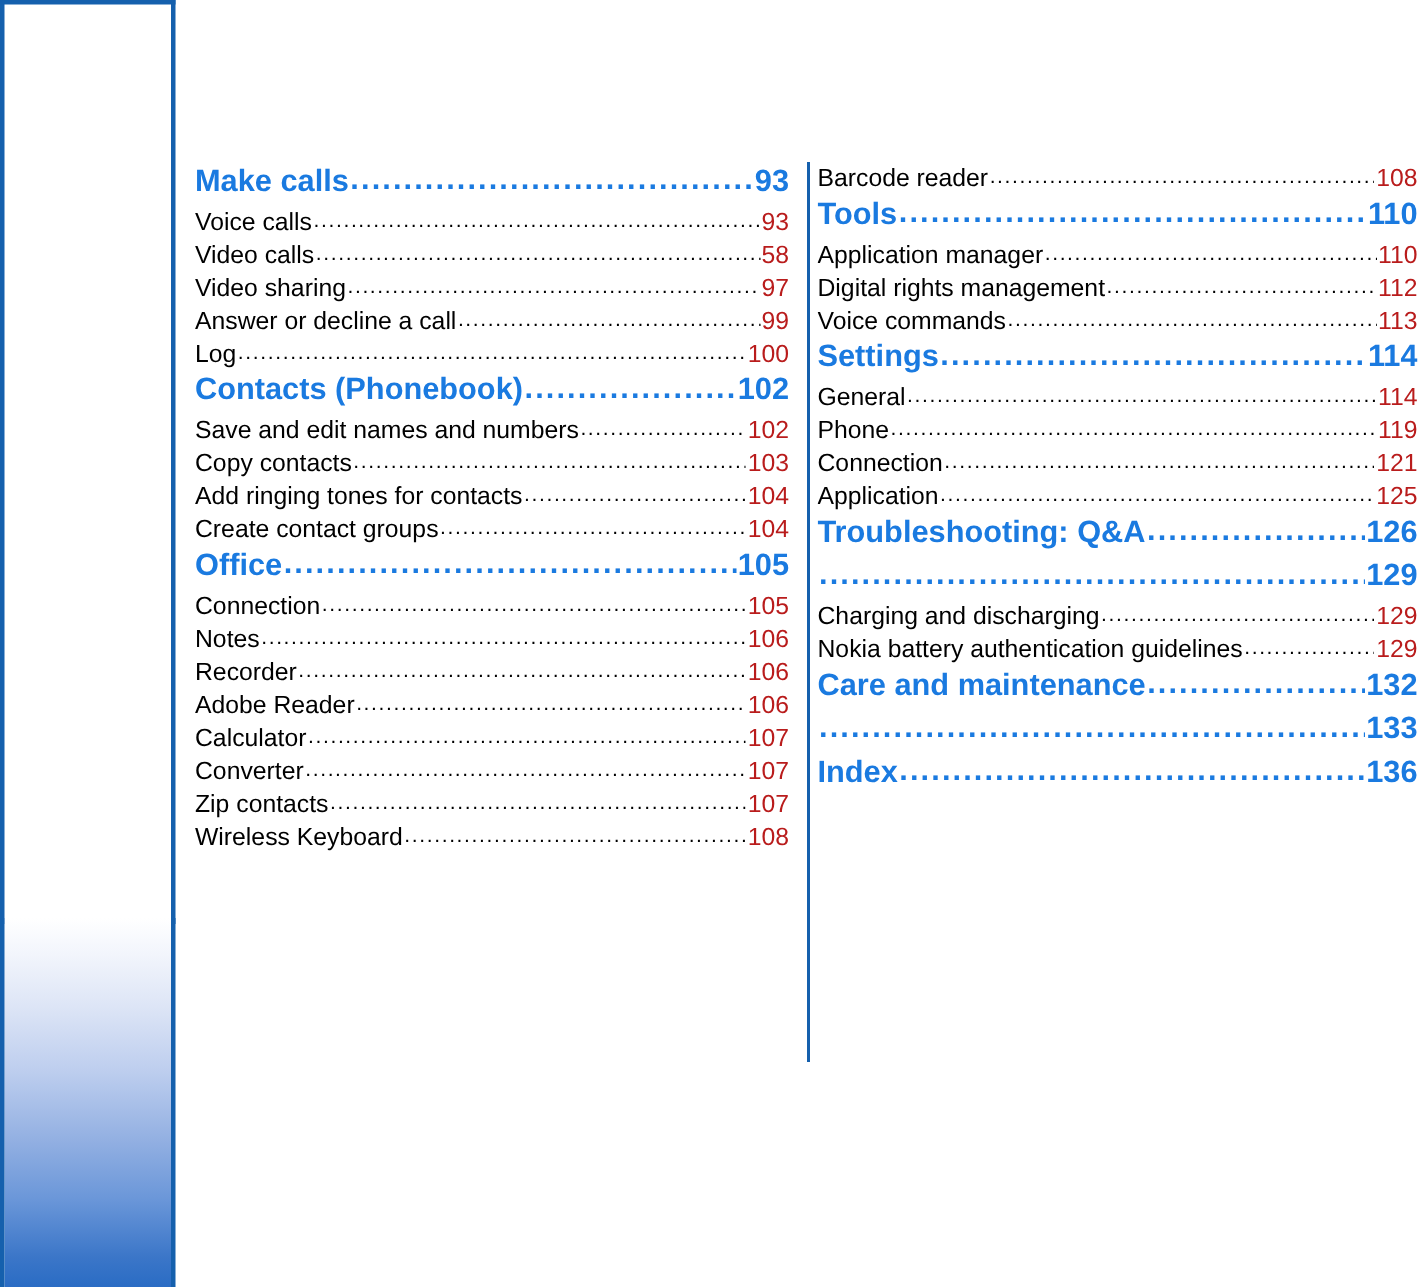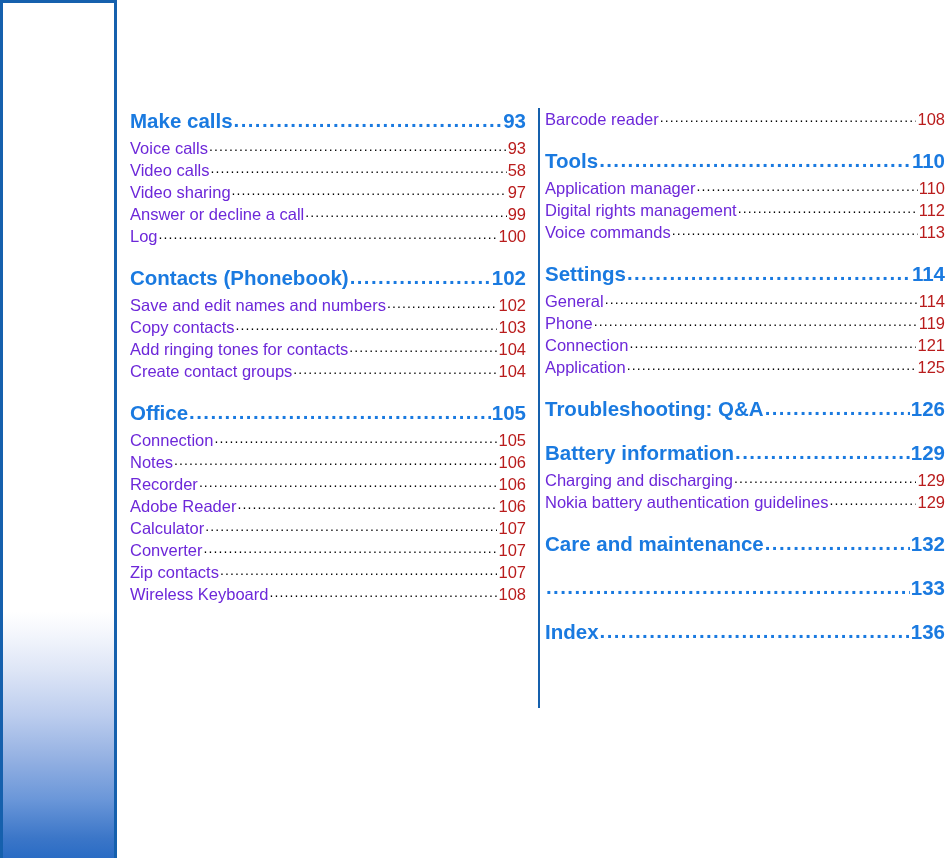--- a/index.html
+++ b/index.html
@@ -85,21 +85,21 @@
   .toc-row {
     display: flex;
     align-items: center;
     width: 100%;
     white-space: nowrap;
     overflow: hidden;
   }
 
   .toc-label {
     flex: 0 0 auto;
-    color: #6d28d9;
+    color: #000000;
   }
   .toc-leader {
     flex: 1 1 auto;
     min-width: 0;
     overflow: hidden;
     white-space: nowrap;
     letter-spacing: 1.1px;
     color: #000000;
     margin: 0 1px;
   }
@@ -107,21 +107,20 @@
     flex: 0 0 auto;
     text-align: right;
     color: #b91c1c;
   }
 
   
   .toc-row.section {
     font-size: 20.5px;
     font-weight: bold;
     line-height: 26px;
-    margin-top: 18px;
     margin-bottom: 3px;
   }
   .toc-row.section .toc-label,
   .toc-row.section .toc-leader,
   .toc-row.section .toc-page {
     color: #1a7ae0;
   }
   .toc-row.section .toc-leader {
     letter-spacing: 1.4px;
     position: relative;
@@ -304,21 +303,20 @@
         <span class="toc-label">Application </span>
         <span class="toc-leader">......................................................................................................</span>
         <span class="toc-page">125</span>
       </div>
       <div class="toc-row section">
         <span class="toc-label">Troubleshooting: Q&amp;A </span>
         <span class="toc-leader">......................................................................................................</span>
         <span class="toc-page">126</span>
       </div>
       <div class="toc-row section">
-        <span class="toc-label">Battery information </span>
         <span class="toc-leader">......................................................................................................</span>
         <span class="toc-page">129</span>
       </div>
       <div class="toc-row entry">
         <span class="toc-label">Charging and discharging</span>
         <span class="toc-leader">......................................................................................................</span>
         <span class="toc-page">129</span>
       </div>
       <div class="toc-row entry">
         <span class="toc-label">Nokia battery authentication guidelines </span>

